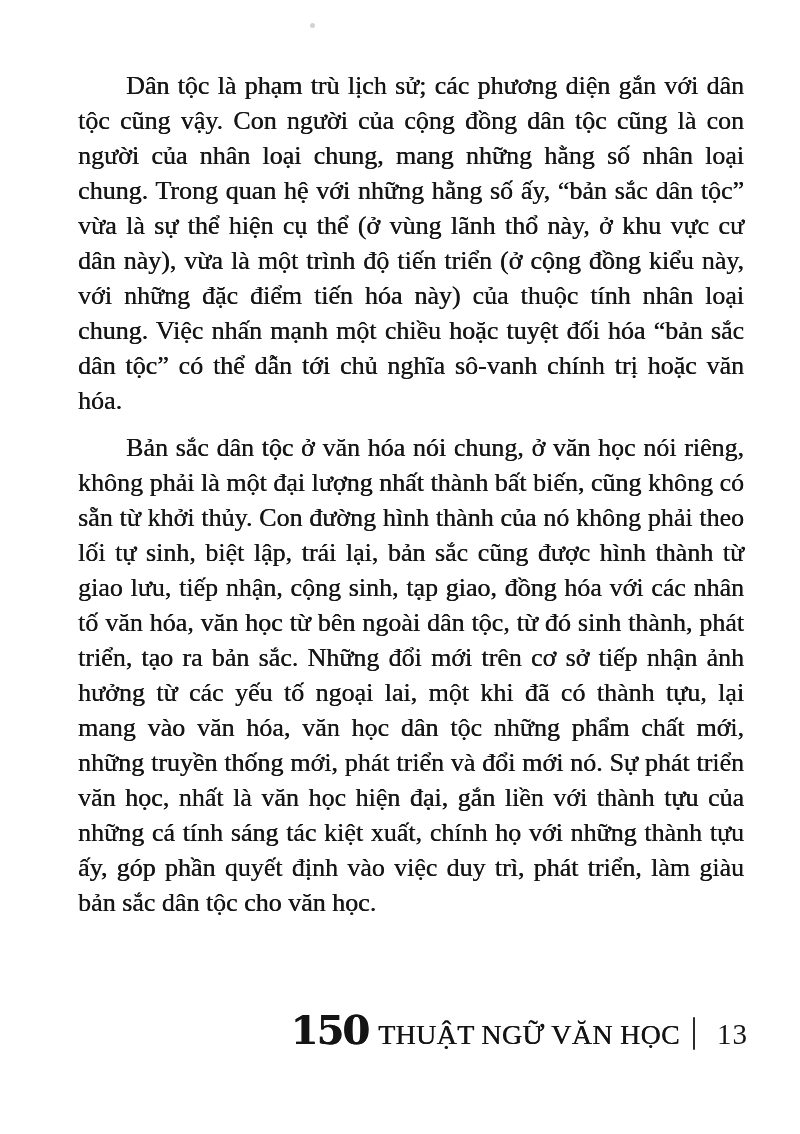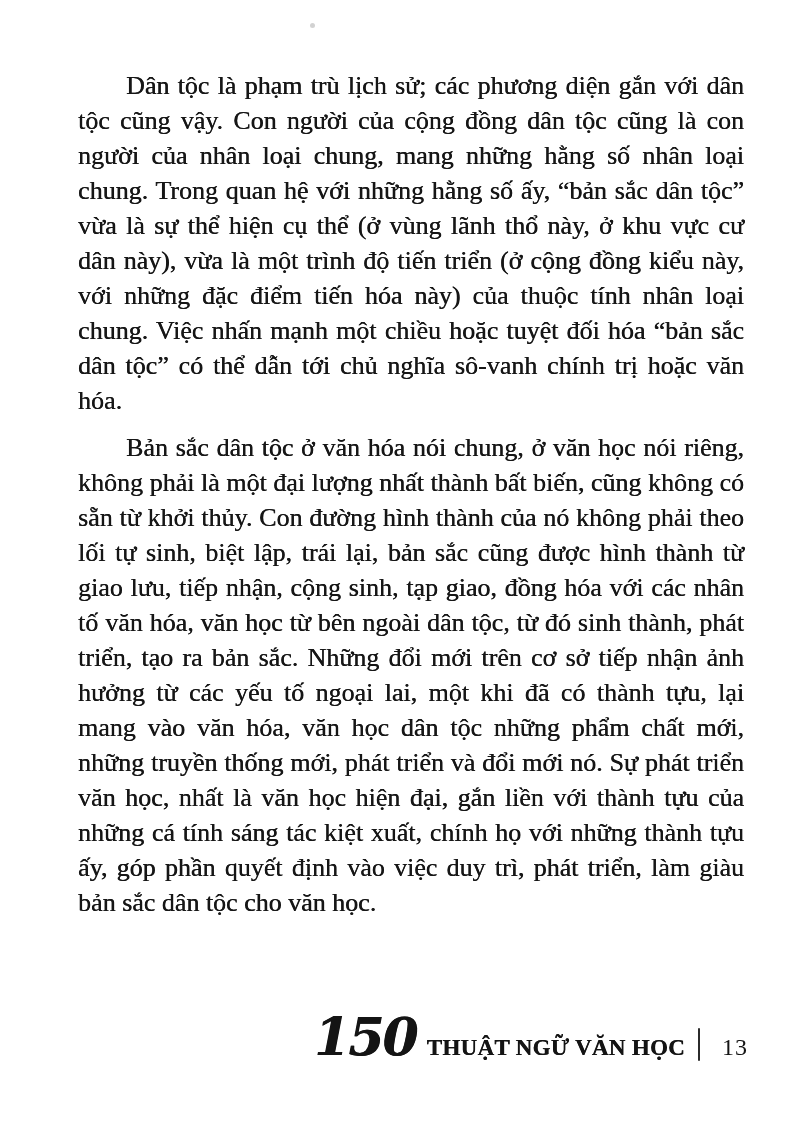--- a/index.html
+++ b/index.html
@@ -43,42 +43,41 @@
     position: absolute;
     top: 1006px;
     right: 52px;
     display: flex;
     align-items: baseline;
     white-space: nowrap;
     color: #141414;
   }
   .footer-number {
     font-family: "DejaVu Serif", serif;
-    font-style: italic;
     font-weight: 700;
-    font-size: 52px;
+    font-size: 40px;
     letter-spacing: -2px;
     text-shadow: 0.4px 0 0 currentColor;
   }
   .footer-title {
-    font-weight: 700;
-    font-size: 23px;
+    font-weight: 400;
+    font-size: 28px;
     margin-left: 10px;
     letter-spacing: 0.3px;
     text-shadow: 0.35px 0 0 currentColor;
   }
   .footer-divider {
     width: 2px;
     height: 33px;
     background: #2b2b2b;
     transform: translateY(6px);
     margin: 0 22px 0 13px;
   }
   .footer-page-number {
-    font-size: 24px;
+    font-size: 29px;
     letter-spacing: 1px;
   }
 </style>
 </head>
 <body>
 
 <div class="book-page">
 
   <span class="scan-speck"></span>
 

